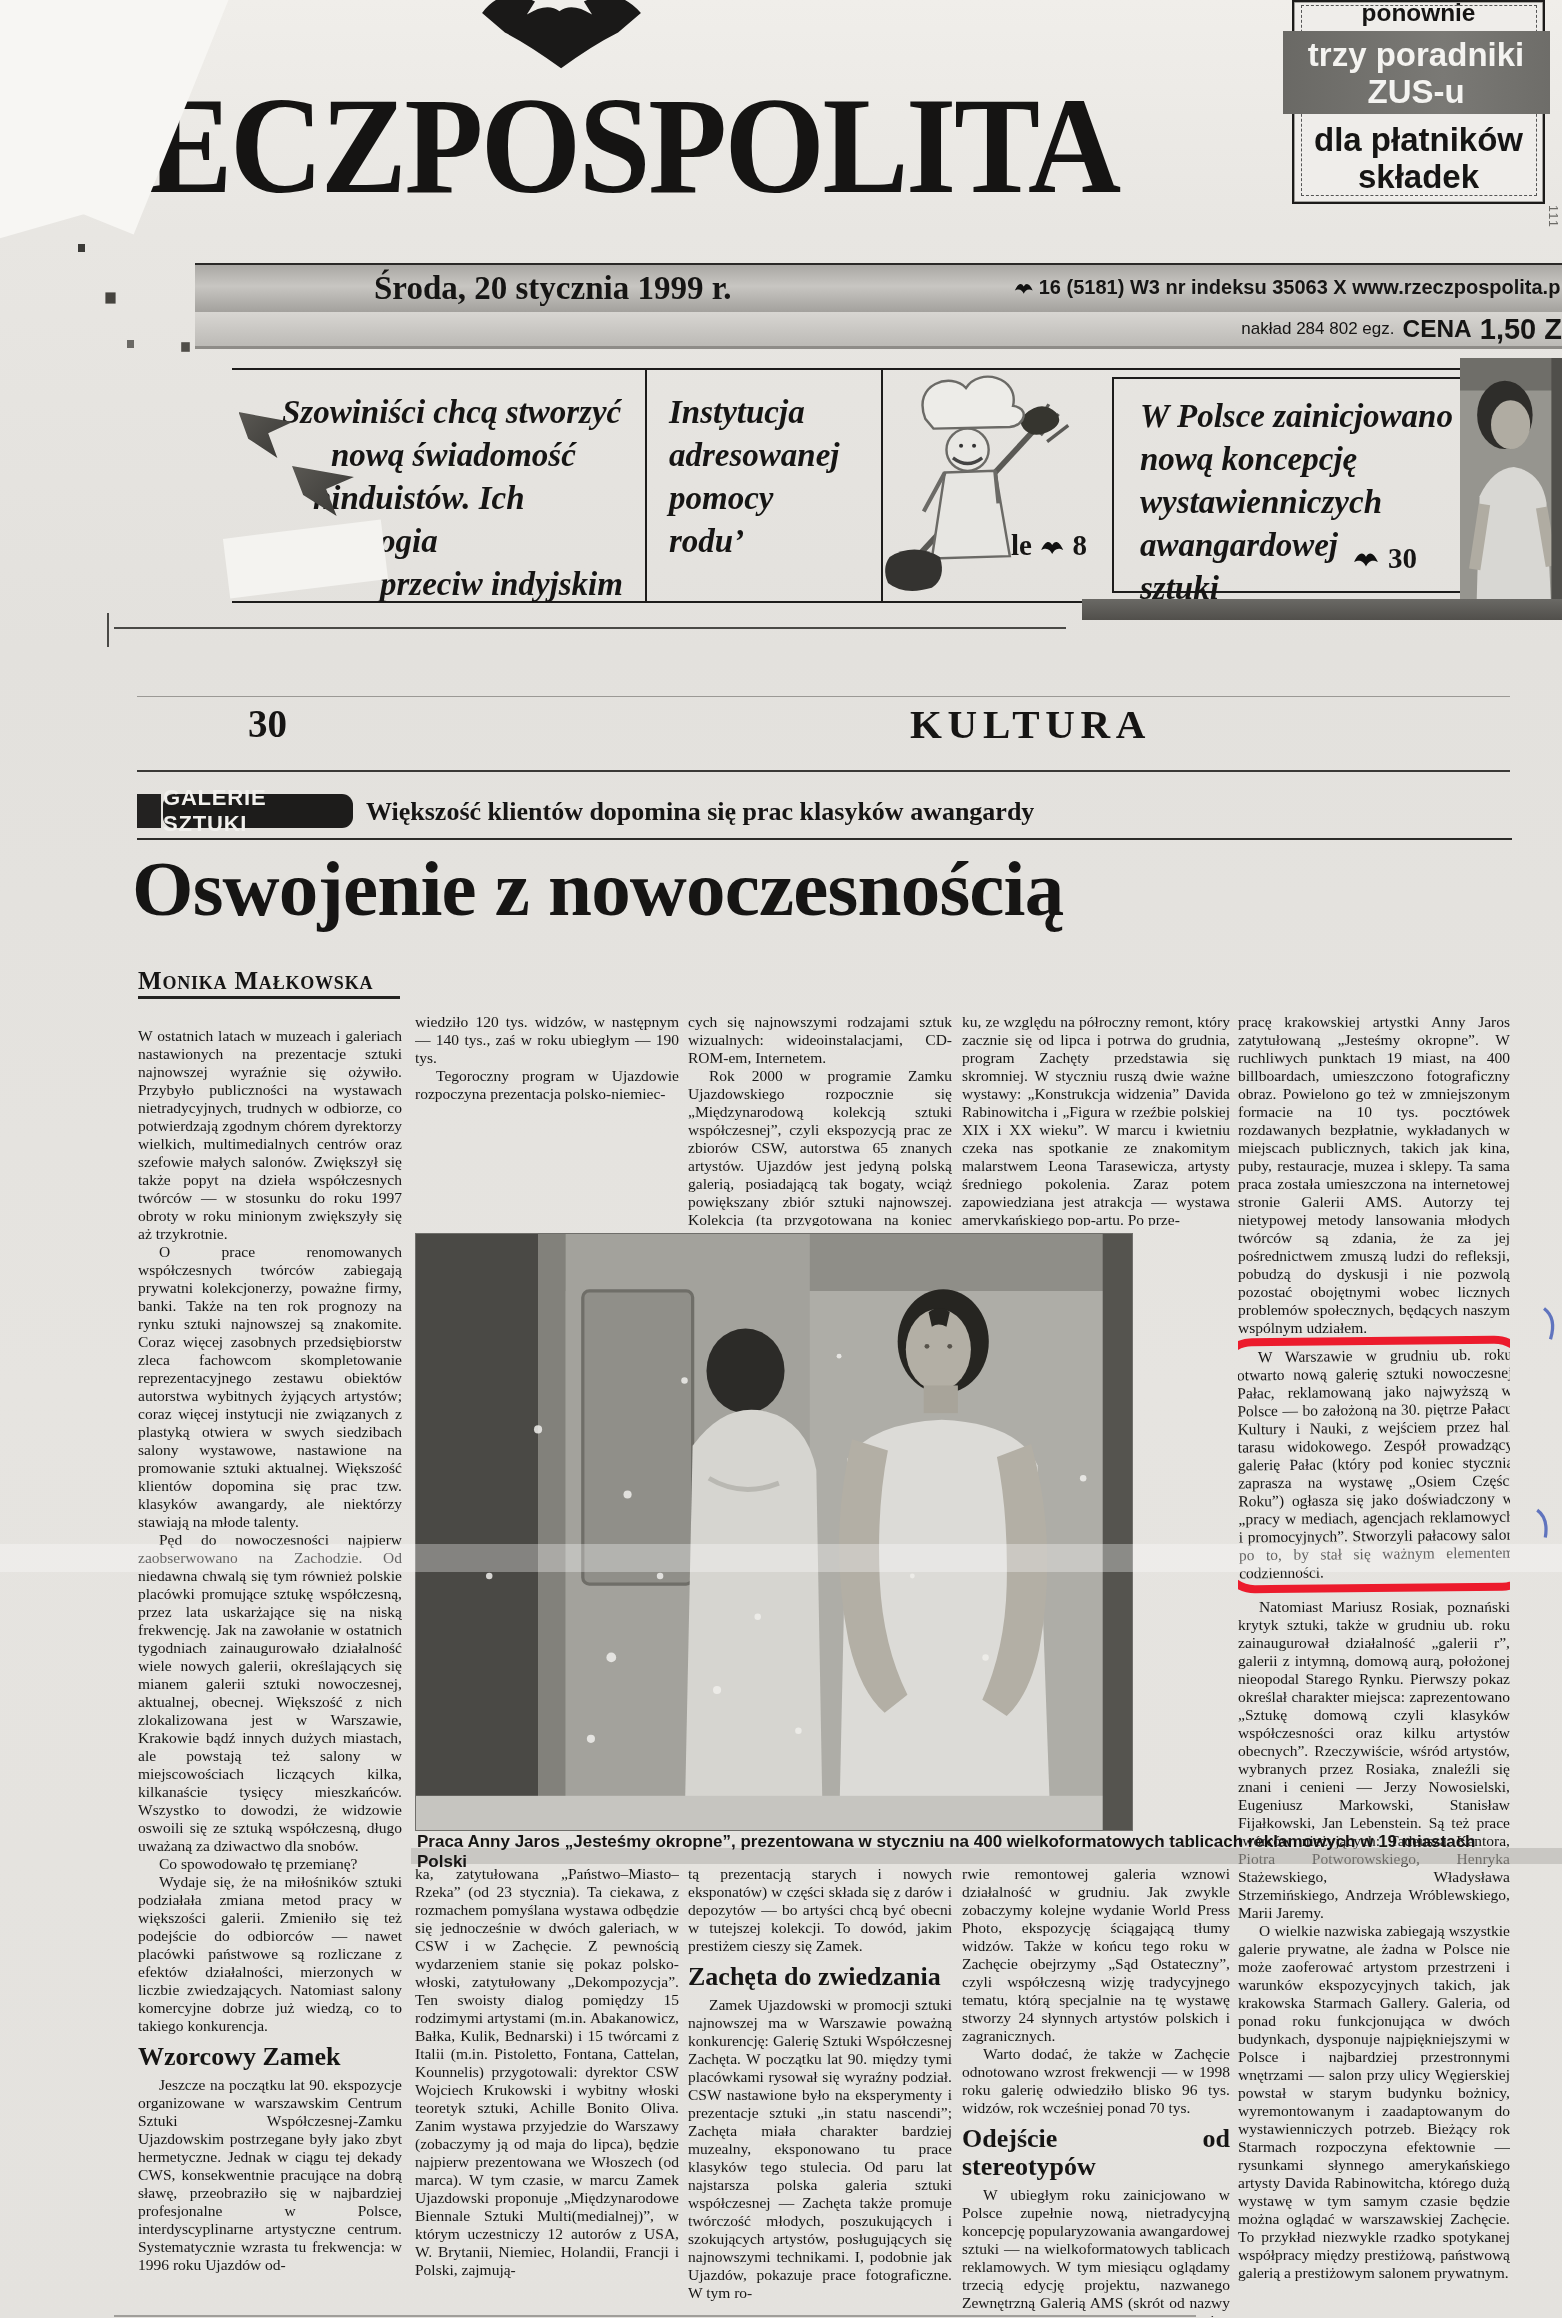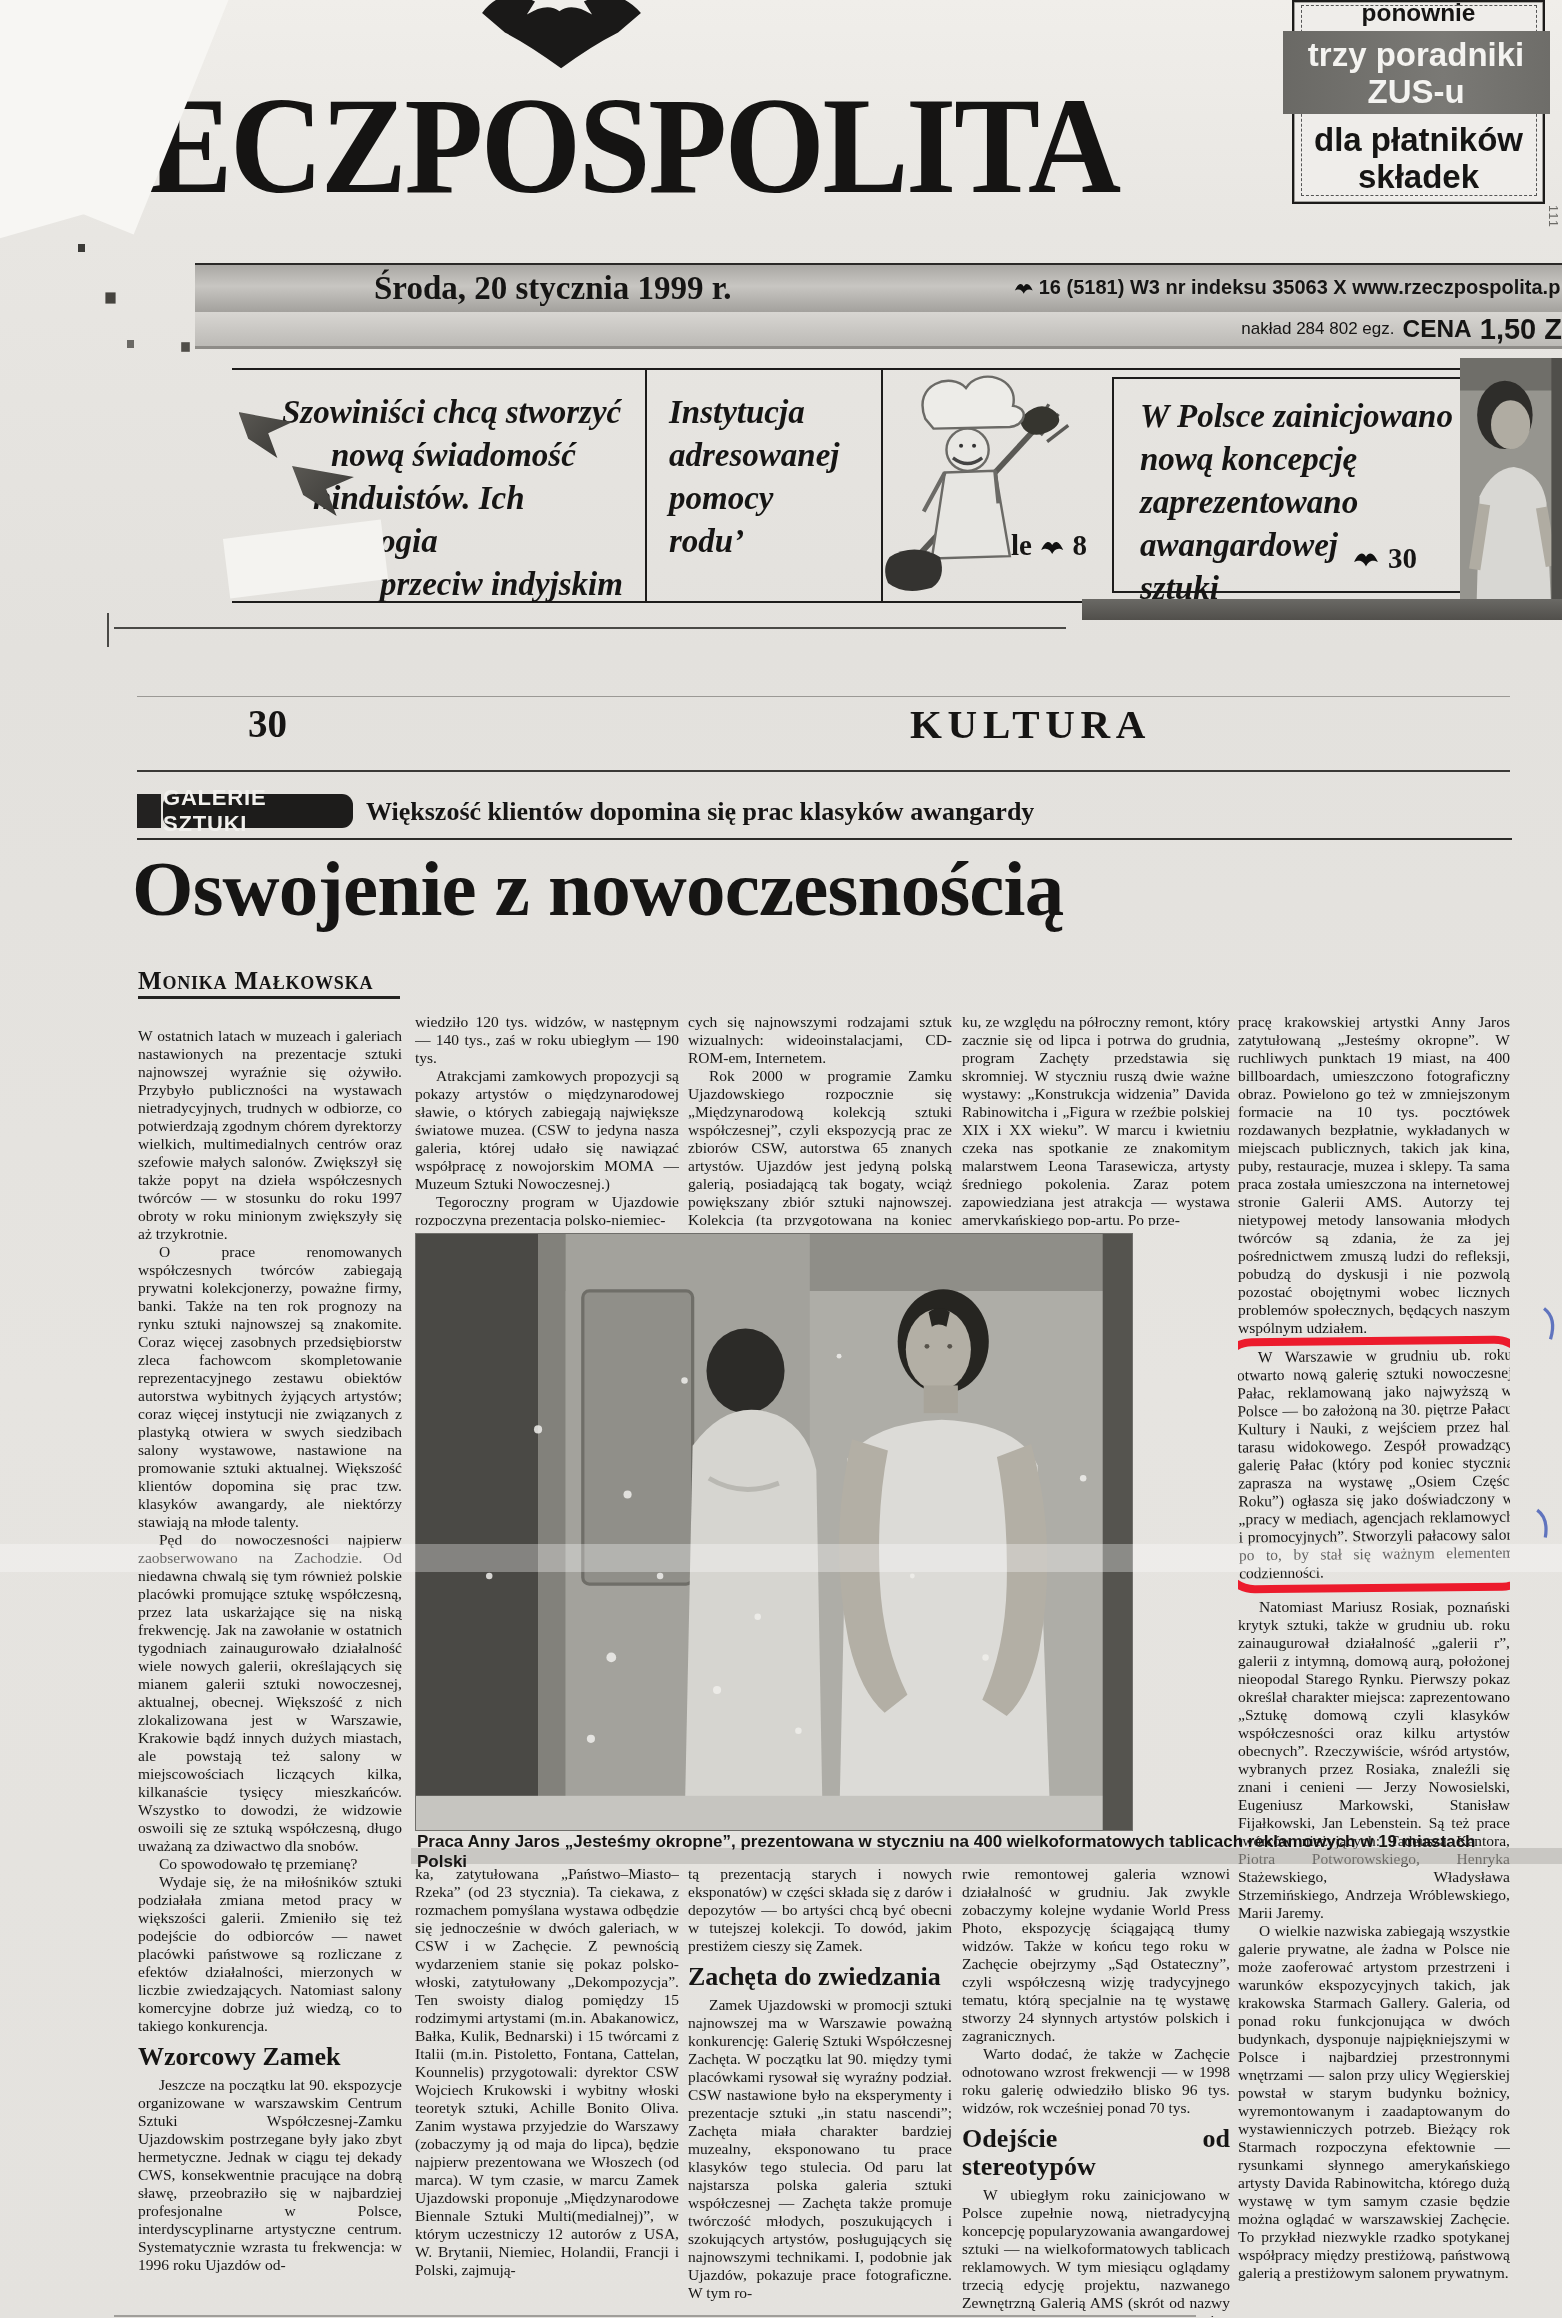--- a/index.html
+++ b/index.html
@@ -211,21 +211,21 @@
         <svg width="24.4" height="18" viewBox="0 0 24 18">
             <path d="M1 13 C5 4 9 3 12 8 C15 3 19 4 23 13 C17 10 14 13 12 17 C10 13 7 10 1 13 Z" fill="#111"></path>
           </svg>
       </span>
       <span>8</span>
     </div>
     <div class="teaser-box" id="teaser3">
       <div>
           <div class="tline">W Polsce zainicjowano</div>
           <div class="tline">nową koncepcję</div>
-          <div class="tline">zaprezentowano</div>
+          <div class="tline">wystawienniczych</div>
           <div class="tline">awangardowej</div>
           <div class="tline">sztuki</div>
         </div>
       <div class="pageref" id="pageref30">
         <span class="eagle-sm">
           <svg width="28" height="19.5" viewBox="0 0 24 18">
               <path d="M1 13 C5 4 9 3 12 8 C15 3 19 4 23 13 C17 10 14 13 12 17 C10 13 7 10 1 13 Z" fill="#111"></path>
             </svg>
         </span>
         <span>30</span>
@@ -264,21 +264,20 @@
       <p class="body-p">W ostatnich latach w muzeach i galeriach nastawionych na prezentacje sztuki najnowszej wyraźnie się ożywiło. Przybyło publiczności na wystawach nietradycyjnych, trudnych w odbiorze, co potwierdzają zgodnym chórem dyrektorzy wielkich, multimedialnych centrów oraz szefowie małych salonów. Zwiększył się także popyt na dzieła współczesnych twórców — w stosunku do roku 1997 obroty w roku minionym zwiększyły się aż trzykrotnie.</p>
       <p class="body-p ind">O prace renomowanych współczesnych twórców zabiegają prywatni kolekcjonerzy, poważne firmy, banki. Także na ten rok prognozy na rynku sztuki najnowszej są znakomite. Coraz więcej zasobnych przedsiębiorstw zleca fachowcom skompletowanie reprezentacyjnego zestawu obiektów autorstwa wybitnych żyjących artystów; coraz więcej instytucji nie związanych z plastyką otwiera w swych siedzibach salony wystawowe, nastawione na promowanie sztuki aktualnej. Większość klientów dopomina się prac tzw. klasyków awangardy, ale niektórzy stawiają na młode talenty.</p>
       <p class="body-p ind">Pęd do nowoczesności najpierw zaobserwowano na Zachodzie. Od niedawna chwalą się tym również polskie placówki promujące sztukę współczesną, przez lata uskarżające się na niską frekwencję. Jak na zawołanie w ostatnich tygodniach zainaugurowało działalność wiele nowych galerii, określających się mianem galerii sztuki nowoczesnej, aktualnej, obecnej. Większość z nich zlokalizowana jest w Warszawie, Krakowie bądź innych dużych miastach, ale powstają też salony w miejscowościach liczących kilka, kilkanaście tysięcy mieszkańców. Wszystko to dowodzi, że widzowie oswoili się ze sztuką współczesną, długo uważaną za dziwactwo dla snobów.</p>
       <p class="body-p ind">Co spowodowało tę przemianę?</p>
       <p class="body-p ind">Wydaje się, że na miłośników sztuki podziałała zmiana metod pracy w większości galerii. Zmieniło się też podejście do odbiorców — nawet placówki państwowe są rozliczane z efektów działalności, mierzonych w liczbie zwiedzających. Natomiast salony komercyjne dobrze już wiedzą, co to takiego konkurencja.</p>
       <h3 class="subhead">Wzorcowy Zamek</h3>
       <p class="body-p ind">Jeszcze na początku lat 90. ekspozycje organizowane w warszawskim Centrum Sztuki Współczesnej-Zamku Ujazdowskim postrzegane były jako zbyt hermetyczne. Jednak w ciągu tej dekady CWS, konsekwentnie pracujące na dobrą sławę, przeobraziło się w najbardziej profesjonalne w Polsce, interdyscyplinarne artystyczne centrum. Systematycznie wzrasta tu frekwencja: w 1996 roku Ujazdów od-</p>
     </div>
   <div class="col" id="col2top">
       <p class="body-p">wiedziło 120 tys. widzów, w następnym — 140 tys., zaś w roku ubiegłym — 190 tys.</p>
-      <p class="body-p ind">Atrakcjami zamkowych propozycji są pokazy artystów o międzynarodowej sławie, o których zabiegają największe światowe muzea. (CSW to jedyna nasza galeria, której udało się nawiązać współpracę z nowojorskim MOMA — Muzeum Sztuki Nowoczesnej.)</p>
       <p class="body-p ind">Tegoroczny program w Ujazdowie rozpoczyna prezentacja polsko-niemiec-</p>
     </div>
   <div class="col" id="col3top">
       <p class="body-p">cych się najnowszymi rodzajami sztuk wizualnych: wideoinstalacjami, CD-ROM-em, Internetem.</p>
       <p class="body-p ind">Rok 2000 w programie Zamku Ujazdowskiego rozpocznie się „Międzynarodową kolekcją sztuki współczesnej”, czyli ekspozycją prac ze zbiorów CSW, autorstwa 65 znanych artystów. Ujazdów jest jedyną polską galerią, posiadającą tak bogaty, wciąż powiększany zbiór sztuki najnowszej. Kolekcja (ta przygotowana na koniec 1999 roku będzie czwar-</p>
     </div>
   <div class="col" id="col4top">
       <p class="body-p">ku, ze względu na półroczny remont, który zacznie się od lipca i potrwa do grudnia, program Zachęty przedstawia się skromniej. W styczniu ruszą dwie ważne wystawy: „Konstrukcja widzenia” Davida Rabinowitcha i „Figura w rzeźbie polskiej XIX i XX wieku”. W marcu i kwietniu czeka nas spotkanie ze znakomitym malarstwem Leona Tarasewicza, artysty średniego pokolenia. Zaraz potem zapowiedziana jest atrakcja — wystawa amerykańskiego pop-artu. Po prze-</p>
     </div>
   <div class="col" id="col5">

